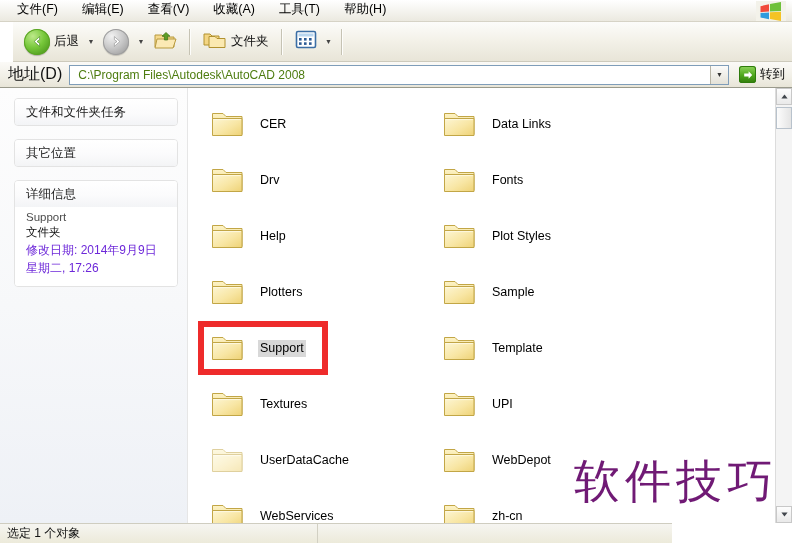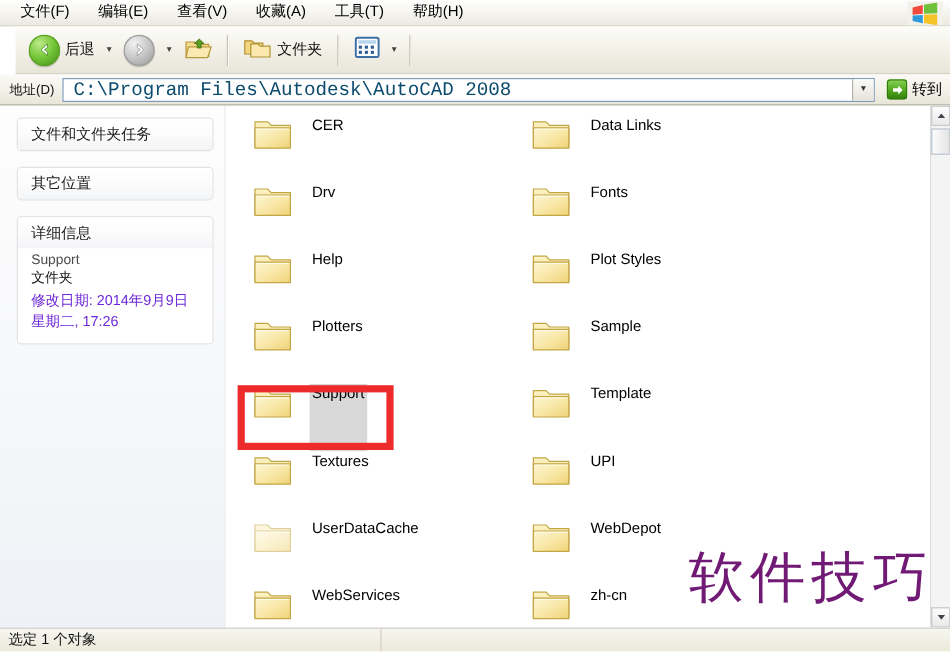--- a/index.html
+++ b/index.html
@@ -115,43 +115,43 @@
     left: 0; top: 62px;
     width: 792px; height: 26px;
     background: linear-gradient(to bottom, #fbfaf7 0%, #f1efe6 60%, #e8e5d8 100%);
     border-bottom: 1px solid #9a9a8c;
     box-sizing: border-box;
     display: flex;
     align-items: center;
     padding: 0 4px 0 8px;
   }
   .addr-label {
-    font-size: 11px;
+    font-size: 16px;
     color: #111;
     margin-right: 7px;
     white-space: nowrap;
     text-align: right;
   }
   .addr-input-wrap {
     flex: 1;
     height: 20px;
     background: #ffffff;
     border: 1px solid #7f9db9;
     display: flex;
     align-items: center;
     box-sizing: border-box;
   }
   .addr-input {
     flex: 1;
     border: 0;
     outline: 0;
     background: transparent;
-    font-family: Liberation Mono, monospace;
-    font-size: 16px;
-    color: #0c4a6e;
+    font-family: Liberation Sans, sans-serif;
+    font-size: 12px;
+    color: #4d7c0f;
     padding-left: 8px;
     height: 18px;
   }
   .addr-drop {
     width: 17px; height: 18px;
     background: linear-gradient(to bottom, #fbfbfa, #e4e2d8);
     border-left: 1px solid #b6b3a5;
     display: flex; align-items: center; justify-content: center;
     font-size: 7px; color: #333;
     cursor: default;
@@ -239,20 +239,21 @@
     padding: 8px 0 0 14px;
     box-sizing: border-box;
     display: flex;
     flex-wrap: wrap;
     align-content: flex-start;
   }
   .fitem {
     width: 232px;
     height: 56px;
     display: flex;
+    align-items: center;
     box-sizing: border-box;
     padding-left: 8px;
     cursor: default;
     position: relative;
   }
   .ficon {
     width: 38px; height: 32px;
     position: relative;
     flex: 0 0 38px;
     margin-right: 10px;
@@ -322,21 +323,21 @@
   .sb-track {
     position: absolute;
     left: 0; top: 17px; right: 0; bottom: 17px;
     background: #f4f4f4;
   }
 
   
   .statusbar {
     position: absolute;
     left: 0; top: 523px;
-    width: 792px; height: 20px;
+    width: 672px; height: 20px;
     background: linear-gradient(to bottom, #f6f5f1 0%, #eceada 100%);
     border-top: 1px solid #cfcdc0;
     box-sizing: border-box;
     display: flex;
     align-items: center;
   }
   .status-cell {
     font-size: 12px;
     color: #121212;
     padding-left: 7px;

